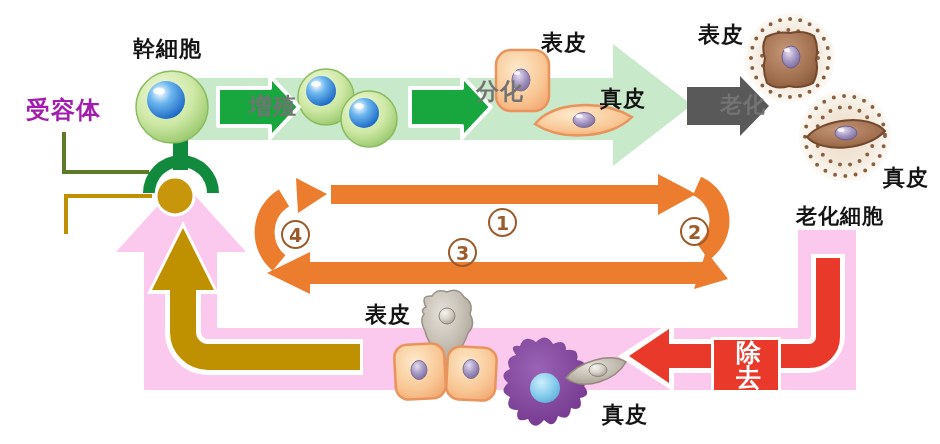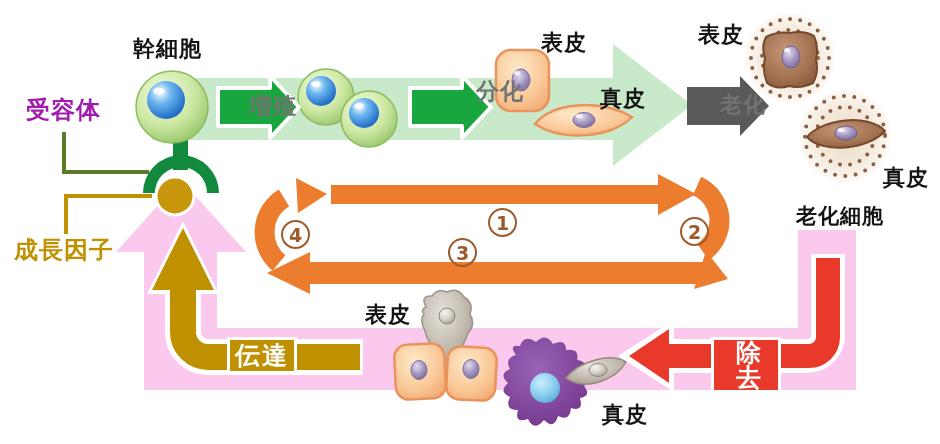--- a/index.html
+++ b/index.html
@@ -214,21 +214,20 @@
   <g>
     <path d="M 566 378 C 578 362 610 352 626 362 C 616 380 584 392 566 378 Z" fill="url(#gcel2)" stroke="#94897b" stroke-width="1.5"></path>
     <ellipse cx="598" cy="370" rx="9" ry="6.5" fill="url(#gnuc)" stroke="#8d867c" stroke-width="1"></ellipse>
   </g>
 </svg>
 
   <div class="label" style="left:133px; top:38px; font-size:22px;">幹細胞</div>
 
   <div class="label green-t" style="left:26px; top:98px; font-size:24px;">受容体</div>
 
-  <div class="label olive-t" style="left:14px; top:238px; font-size:24px;">成長因子</div>
 
   <div class="label white-t" style="left:221px; top:95px; font-size:23px;">増殖</div>
 
   <div class="label white-t" style="left:413px; top:80px; font-size:23px;padding-left:35px;">分化</div>
 
   <div class="label" style="left:541px; top:32px; font-size:22px;">表皮</div>
 
   <div class="label" style="left:600px; top:88px; font-size:22px;">真皮</div>
 
 
@@ -242,17 +241,16 @@
 
   <div class="label" style="left:365px; top:304px; font-size:22px;">表皮</div>
 
   <div class="label" style="left:602px; top:404px; font-size:22px;">真皮</div>
 
   <div class="step" style="left:488px; top:208px;">1</div>
   <div class="step" style="left:680px; top:217px;">2</div>
   <div class="step" style="left:448px; top:238px;">3</div>
   <div class="step" style="left:281px; top:220px;">4</div>
 
-  <div class="pill pill-olive" style="left:227px; top:337px; width:70px; height:37px;">伝達</div>
 
   <div class="pill pill-red" style="left:711px; top:337px; width:70px; height:56px;padding-left:22px;">除去</div>
 
 </div>
 
 </body></html>

